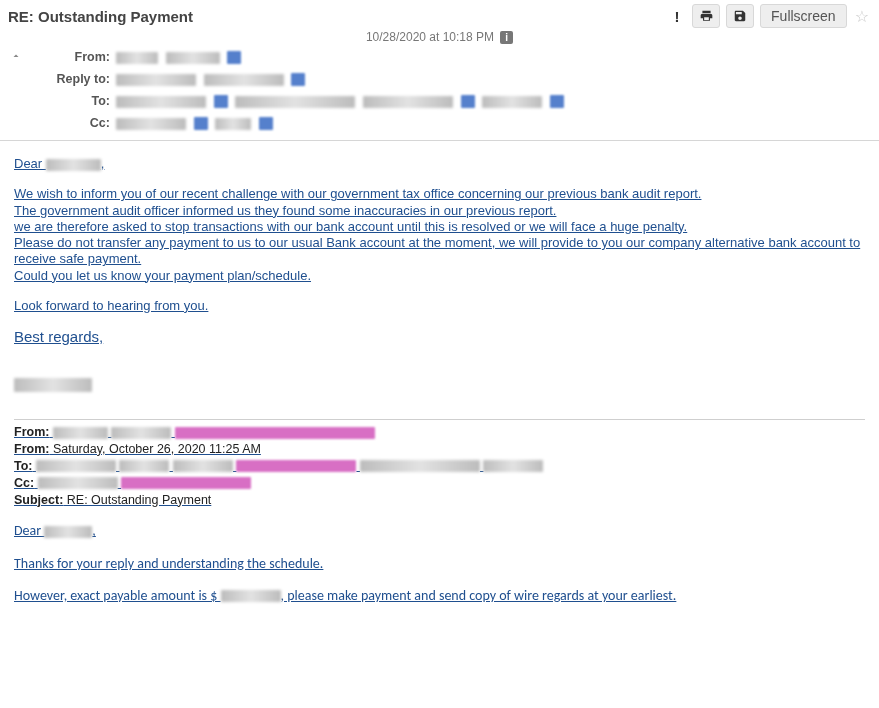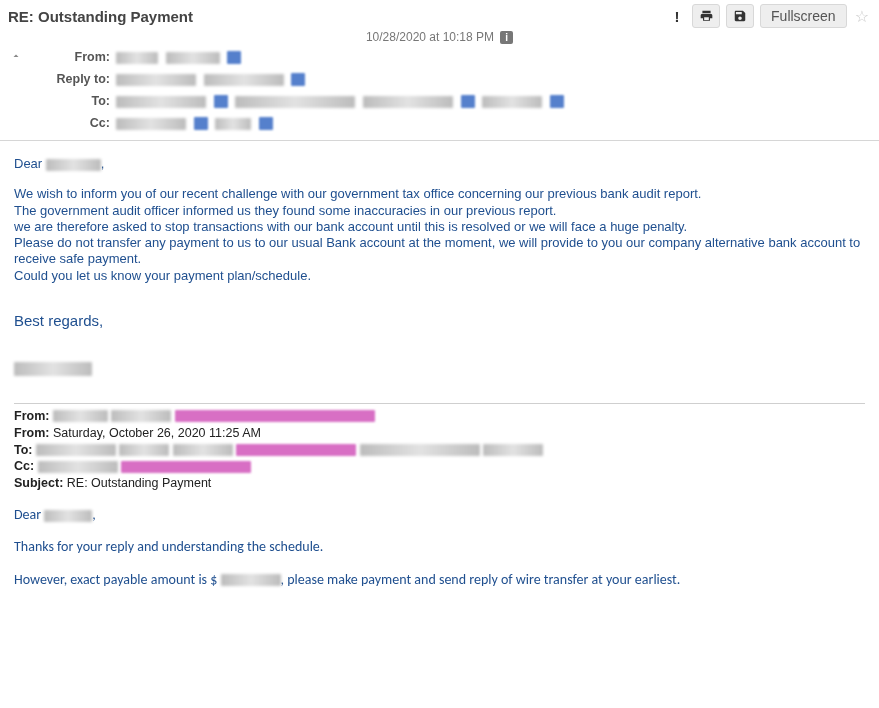--- a/index.html
+++ b/index.html
@@ -135,20 +135,21 @@
     left: 0;
     right: 0;
     top: 138px;
     bottom: 0;
     overflow-y: scroll;
     padding: 18px 14px 24px 14px;
     font-family: Verdana, Tahoma, sans-serif;
     font-size: 13px;
     color: #1f4f8f;
     line-height: 1.25;
+    text-decoration: underline;
   }
   .body-wrap::-webkit-scrollbar { width: 14px; }
   .body-wrap::-webkit-scrollbar-track { background: #f7f7f7; }
   .body-wrap::-webkit-scrollbar-thumb { background: #bfbfbf; }
 
   .para { margin-bottom: 0; }
   .gap-sm { height: 14px; }
   .gap-lg { height: 30px; }
 
   .reply-divider {
@@ -276,20 +277,21 @@
     <span>Dear </span><span class="redact r-grey" style="width:55px"></span><span>,</span>
   </div>
   <div class="gap-sm"></div>
 
   <div class="para">We wish to inform you of our recent challenge with our government tax office concerning our previous bank audit report.</div>
   <div class="para">The government audit officer informed us they found some inaccuracies in our previous report.</div>
   <div class="para">we are therefore asked to stop transactions with our bank account until this is resolved or we will face a huge penalty.</div>
   <div class="para">Please do not transfer any payment to us to our usual Bank account at the moment, we will provide to you our company alternative bank account to receive safe payment.</div>
   <div class="para">Could you let us know your payment plan/schedule.</div>
   <div class="gap-sm"></div>
+  <div class="para">Look forward to hearing from you.</div>
   <div class="gap-sm"></div>
   <div class="para" style="font-size:15px">Best regards,</div>
 
   <div class="gap-lg"></div>
   <div>
     <span class="redact r-grey" style="width:78px;height:14px"></span>
   </div>
   <div class="gap-sm"></div>
 
   <hr class="reply-divider">
@@ -324,18 +326,18 @@
   </div>
 
   <div class="quoted-body">
     <div>
       <span>Dear </span><span class="redact r-grey" style="width:48px"></span><span>,</span>
     </div>
     <div style="height:14px"></div>
     <div>Thanks for your reply and understanding the schedule.</div>
     <div style="height:14px"></div>
     <div>
-      <span>However, exact payable amount is $ </span><span class="redact r-grey" style="width:60px"></span><span>, please make payment and send reply of wire transfer at your earliest.</span>
+      <span>However, exact payable amount is $ </span><span class="redact r-grey" style="width:60px"></span><span>, please make payment and send copy of wire regards at your earliest.</span>
     </div>
     <div style="height:40px"></div>
   </div>
 
 </div>
 
 </body></html>

